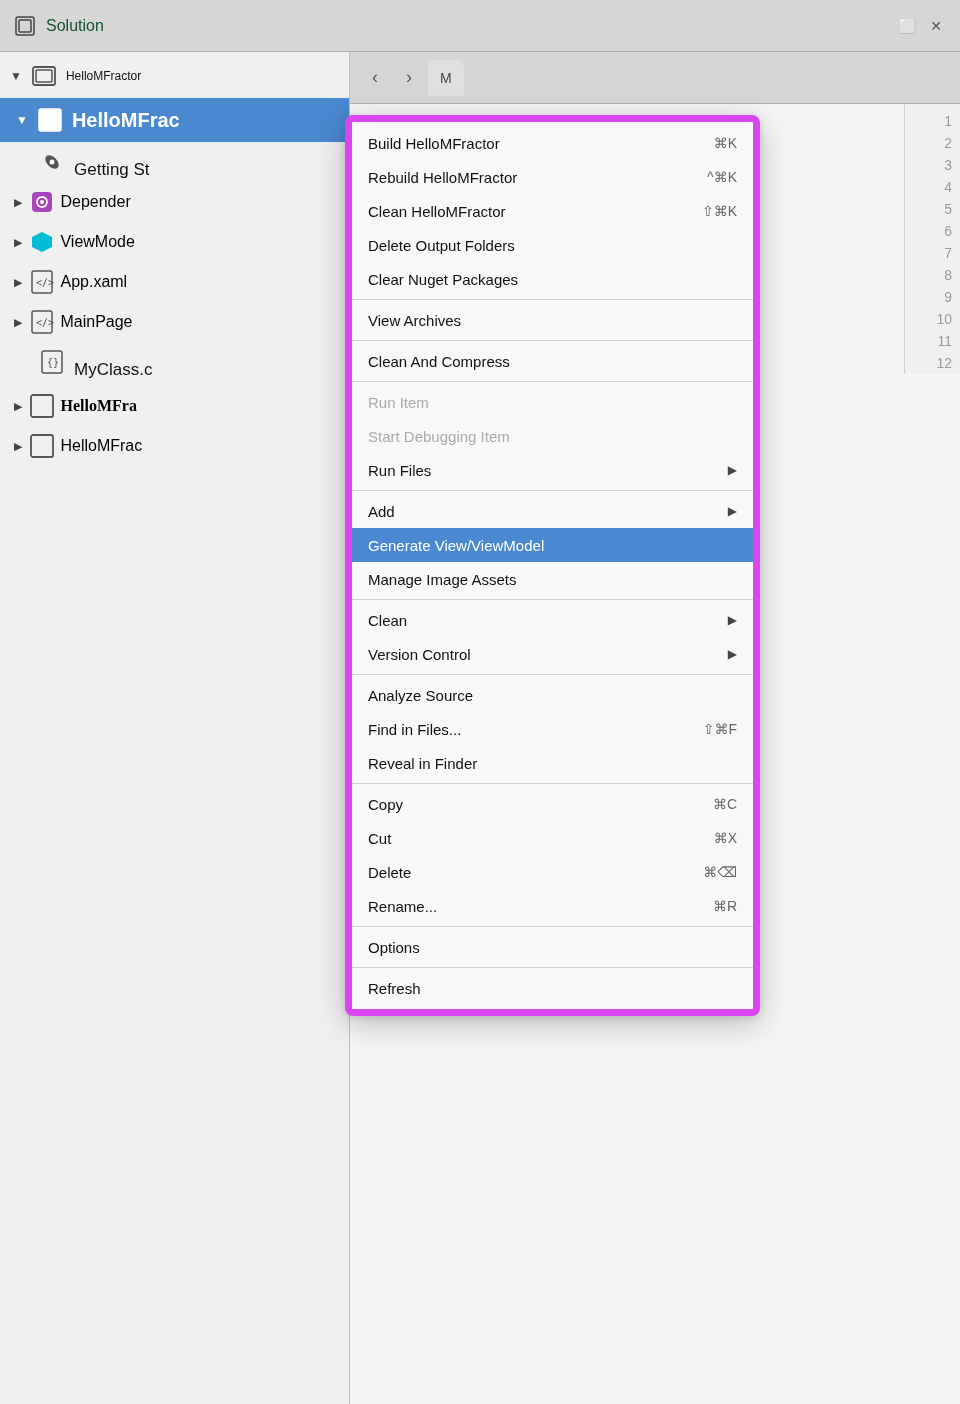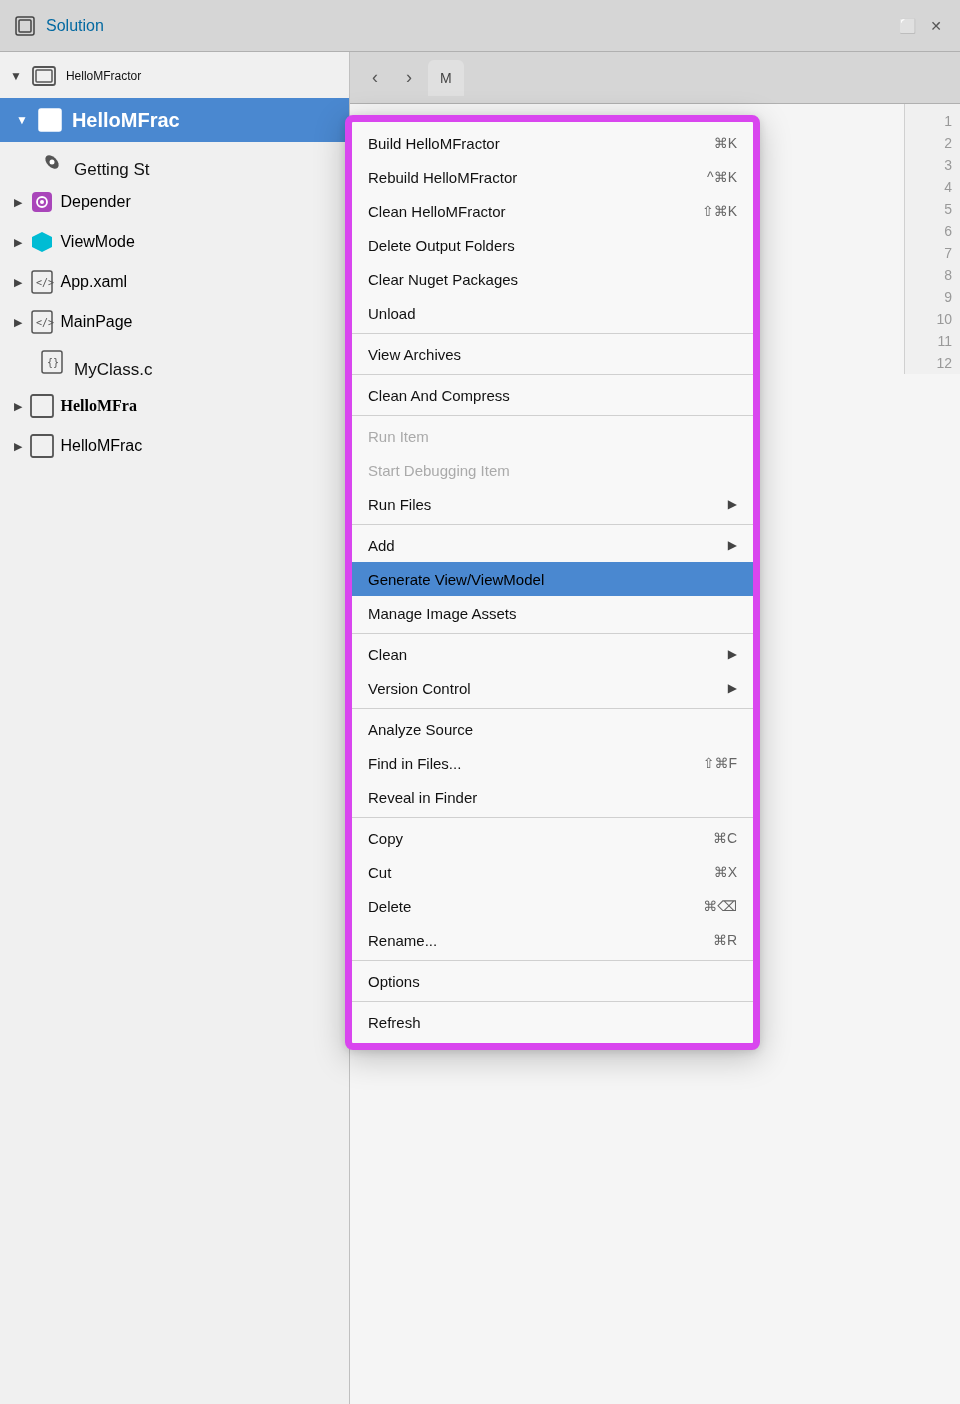--- a/index.html
+++ b/index.html
@@ -26,21 +26,21 @@
       width: 22px;
       height: 22px;
       margin-right: 10px;
       display: flex;
       align-items: center;
       justify-content: center;
     }
     .titlebar-title {
       font-size: 16px;
       font-weight: 500;
-      color: #0369a1;
+      color: #14532d;
     }
     .titlebar-controls {
       position: absolute;
       right: 14px;
       display: flex;
       gap: 8px;
       align-items: center;
     }
     .titlebar-btn {
       width: 20px;
@@ -164,21 +164,21 @@
       align-items: center;
       justify-content: space-between;
       padding: 8px 16px;
       font-size: 15px;
       color: #111;
       cursor: pointer;
       min-height: 34px;
     }
     .menu-item.highlighted {
       background: #4a88d0;
-      color: #000000;
+      color: #ffffff;
     }
     .menu-item.disabled {
       color: #aaa;
       cursor: default;
       text-align: center;
     }
     .menu-item .shortcut {
       color: #666;
       font-size: 14px;
     }
@@ -397,23 +397,20 @@
   <div class="menu-item">
     <span>Clean HelloMFractor</span>
     <span class="shortcut">⇧⌘K</span>
   </div>
   <div class="menu-item">
     <span>Delete Output Folders</span>
   </div>
   <div class="menu-item">
     <span>Clear Nuget Packages</span>
   </div>
-  <div class="menu-item">
-    <span>Unload</span>
-  </div>
 
   <div class="menu-separator"></div>
 
   <div class="menu-item">
     <span>View Archives</span>
   </div>
 
   <div class="menu-separator"></div>
 
   <div class="menu-item">

